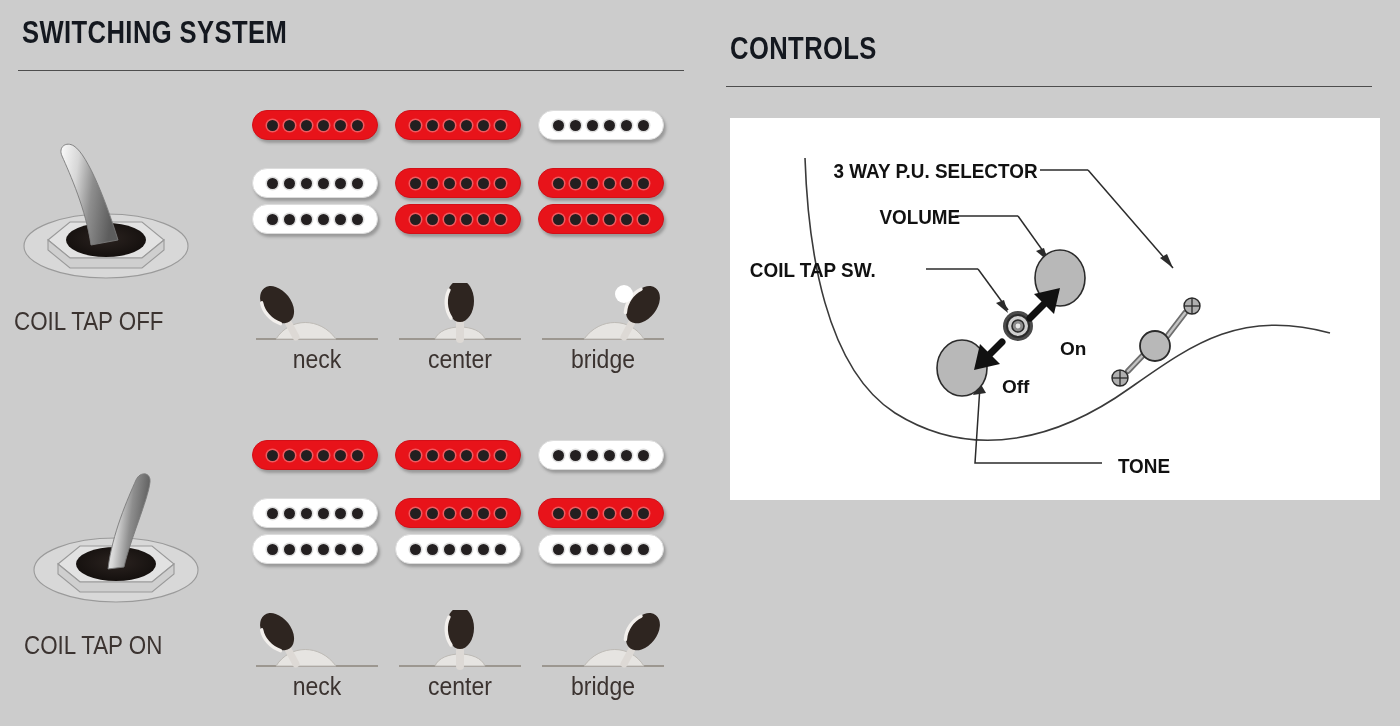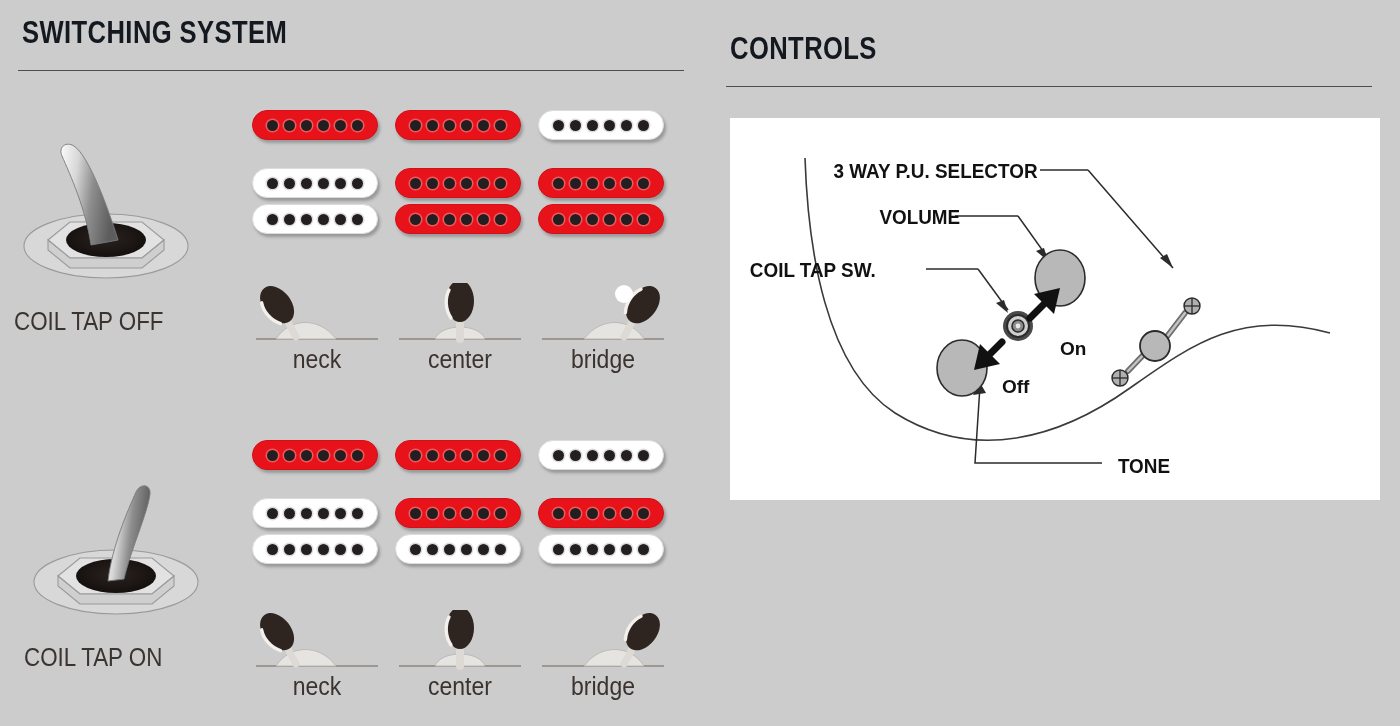--- a/index.html
+++ b/index.html
@@ -256,21 +256,21 @@
           <g transform="rotate(38 100 28)">
             <ellipse cx="100" cy="20" rx="14" ry="21" fill="#2e2520"></ellipse>
             <path d="M89 9 C85 17 85 28 91 37" fill="none" stroke="#f2efec" stroke-width="3.4" stroke-linecap="round"></path>
           </g>
           <circle cx="86" cy="11" r="9" fill="#ffffff"></circle>
         </svg>
         <div class="lever-name">bridge</div>
       </div>
     </div>
 
-    <div class="switch-block" style="left:18px; top:464px;">
+    <div class="switch-block" style="left:18px; top:452px;">
       <svg class="toggle" viewBox="0 0 200 175">
         <defs>
           <linearGradient id="lev2" x1="0" y1="0" x2="1" y2="0.25">
             <stop offset="0" stop-color="#fbfbfb"></stop>
             <stop offset="0.32" stop-color="#d7d7d7"></stop>
             <stop offset="0.62" stop-color="#8e8e8e"></stop>
             <stop offset="1" stop-color="#5d5d5d"></stop>
           </linearGradient>
           <radialGradient id="hole2" cx="0.5" cy="0.45" r="0.6">
             <stop offset="0" stop-color="#2b2320"></stop>

